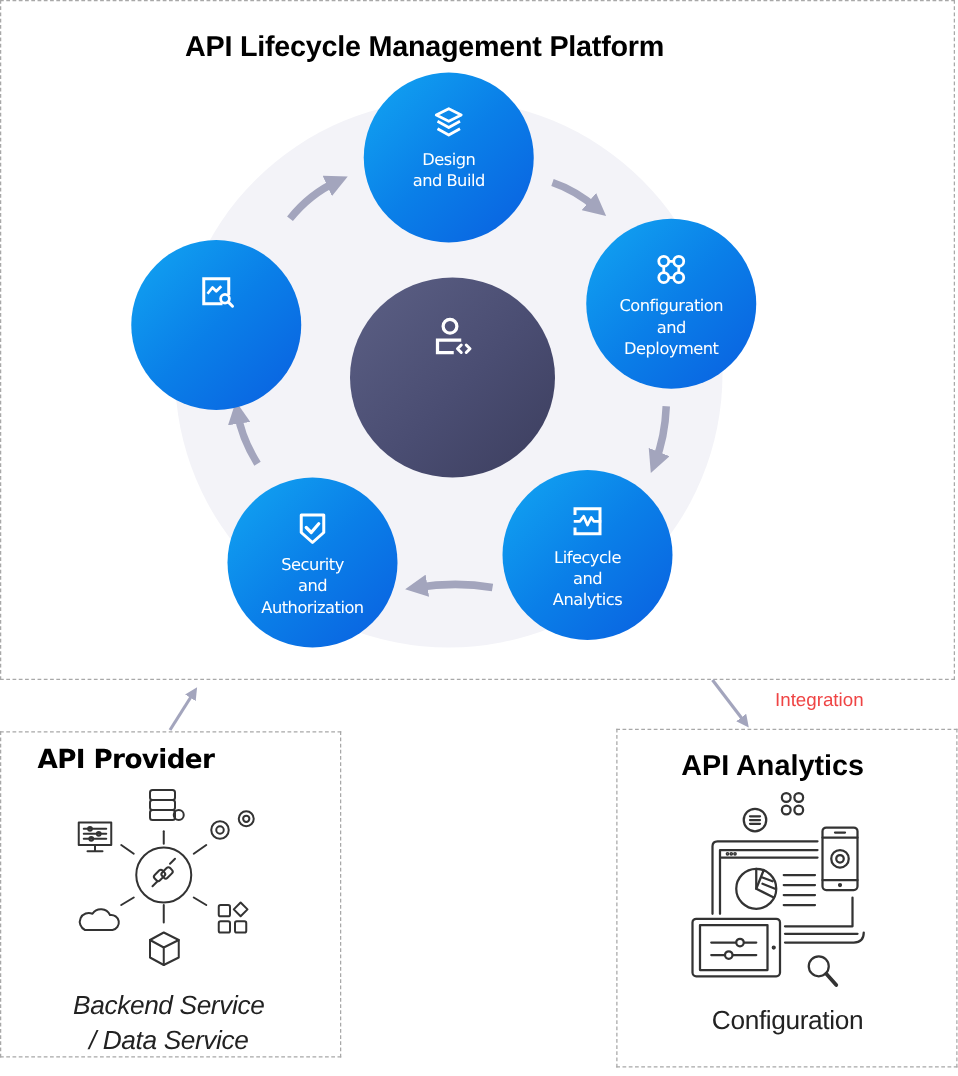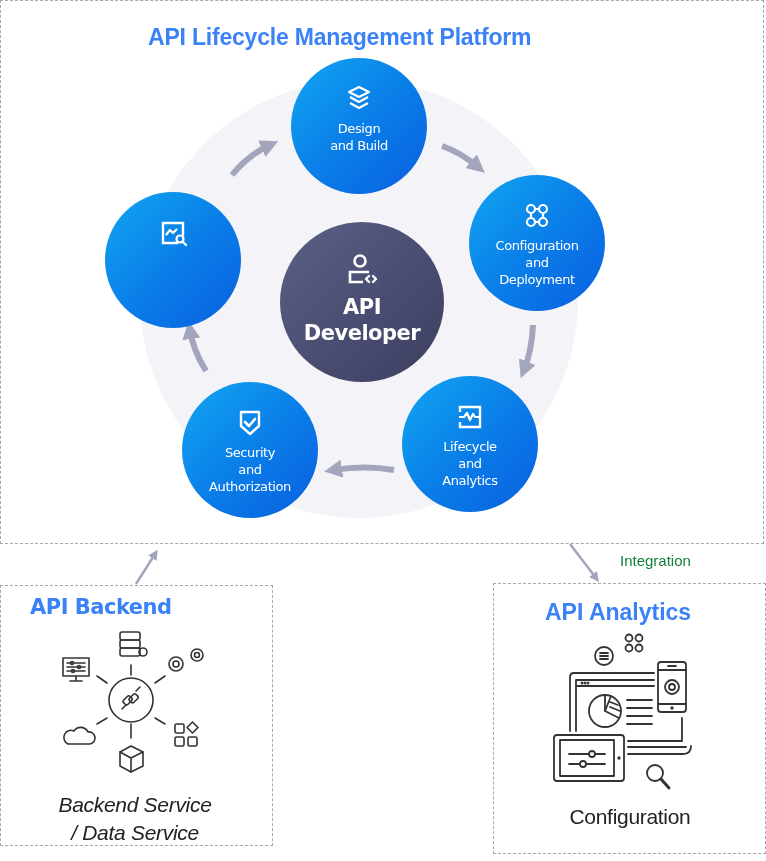--- a/index.html
+++ b/index.html
@@ -3,21 +3,21 @@
 <meta charset="utf-8">
 <style>
   html, body { margin: 0; padding: 0; background: #ffffff; }
   body { width: 766px; height: 861px; position: relative; overflow: hidden;
          font-family: "Liberation Sans", sans-serif; }
   .box { position: absolute; border: 1px dashed #a8a8a8; box-sizing: border-box; }
   #platform-box { left: 0; top: 0; width: 764px; height: 544px; }
   #provider-box { left: 0; top: 585px; width: 273px; height: 261px; }
   #consumer-box { left: 493px; top: 583px; width: 273px; height: 271px; }
 
-  .title { position: absolute; font-weight: bold; color: #3b82f6; white-space: nowrap; }
+  .title { position: absolute; font-weight: bold; color: #000000; white-space: nowrap; }
   #platform-title { left: 148px; top: 24px; font-size: 23px; letter-spacing: -0.2px; }
   #provider-title { left: 30px; top: 595px; font-size: 21px; font-family: "DejaVu Sans", sans-serif; letter-spacing: -0.5px; }
   #consumer-title { left: 545px; top: 599px; font-size: 23px; }
 
   .bg-circle { position: absolute; left: 140px; top: 80px; width: 438px; height: 438px;
                border-radius: 50%; background: #f3f3f8; }
 
   .node { position: absolute; width: 136px; height: 136px; border-radius: 50%;
           background: linear-gradient(135deg, #12a6f2 0%, #0a7fe8 50%, #0a5fe0 100%);
           display: flex; flex-direction: column; align-items: center; justify-content: flex-start;
@@ -39,21 +39,21 @@
   #node-developer .icon { width: 38px; height: 38px; margin-top: 30px; margin-bottom: 4px; }
   #node-developer .label { font-family: "DejaVu Sans", sans-serif; font-weight: bold; font-size: 21px;
                            line-height: 26px; text-align: center; white-space: pre-line; letter-spacing: -0.5px; }
 
   svg.overlay { position: absolute; left: 0; top: 0; }
 
   .caption { position: absolute; color: #222; text-align: center; white-space: pre-line;
              font-size: 21px; line-height: 28px; letter-spacing: -0.3px; }
   #provider-caption { left: 20px; top: 791px; width: 230px; font-style: italic; }
   #consumer-caption { left: 530px; top: 803px; width: 200px; }
-  #integration-label { position: absolute; left: 620px; top: 552px; font-size: 15px; color: #15803d; }
+  #integration-label { position: absolute; left: 620px; top: 552px; font-size: 15px; color: #ef4444; }
 </style>
 </head>
 <body>
 
 <div class="box" id="platform-box"></div>
 <div class="box" id="provider-box"></div>
 <div class="box" id="consumer-box"></div>
 
 <div class="title" id="platform-title">API Lifecycle Management Platform</div>
 
@@ -129,25 +129,23 @@
   </svg>
 </div>
 
 <div id="node-developer">
   <svg class="icon" viewBox="0 0 38 38">
     <circle cx="17" cy="9" r="5.5" fill="none" stroke="#fff" stroke-width="2.6"></circle>
     <path d="M26,20 H7 V30 H20" fill="none" stroke="#fff" stroke-width="2.6"></path>
     <path d="M26,24 L23,27 L26,30" fill="none" stroke="#fff" stroke-width="2.4" stroke-linecap="round" stroke-linejoin="round"></path>
     <path d="M30,24 L33,27 L30,30" fill="none" stroke="#fff" stroke-width="2.4" stroke-linecap="round" stroke-linejoin="round"></path>
   </svg>
-  <div class="label">API
-Developer</div>
-</div>
-
-<div class="title" id="provider-title">API Backend</div>
+</div>
+
+<div class="title" id="provider-title">API Provider</div>
 <svg class="overlay" width="766" height="861">
   <g stroke="#333" stroke-width="1.6" fill="none" stroke-linecap="round" stroke-linejoin="round">
 
     <line x1="131" y1="665" x2="131" y2="675"></line>
     <line x1="155" y1="683" x2="165" y2="676"></line>
     <line x1="155" y1="718" x2="165" y2="724"></line>
     <line x1="131" y1="724" x2="131" y2="738"></line>
     <line x1="107" y1="718" x2="97" y2="724"></line>
     <line x1="107" y1="683" x2="97" y2="676"></line>
 

